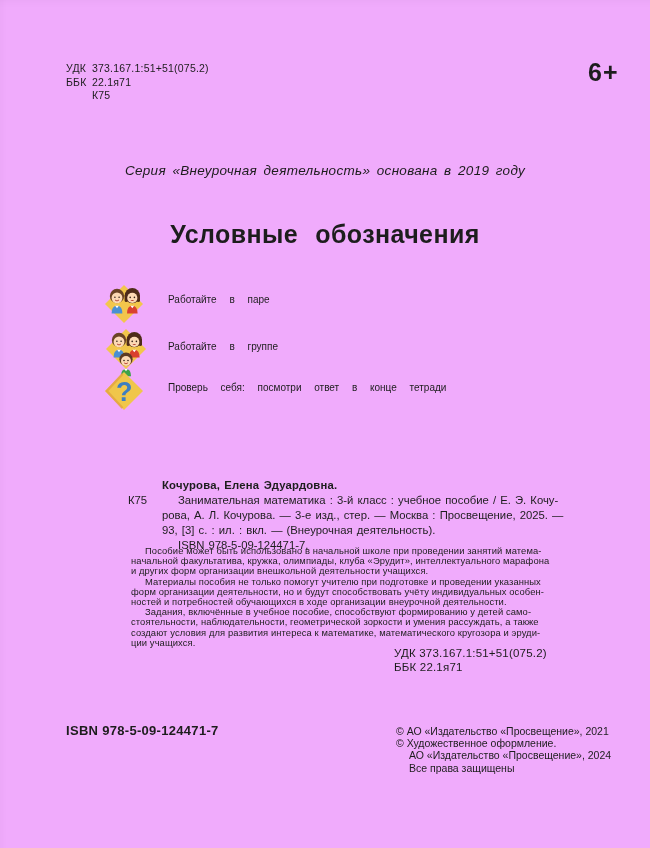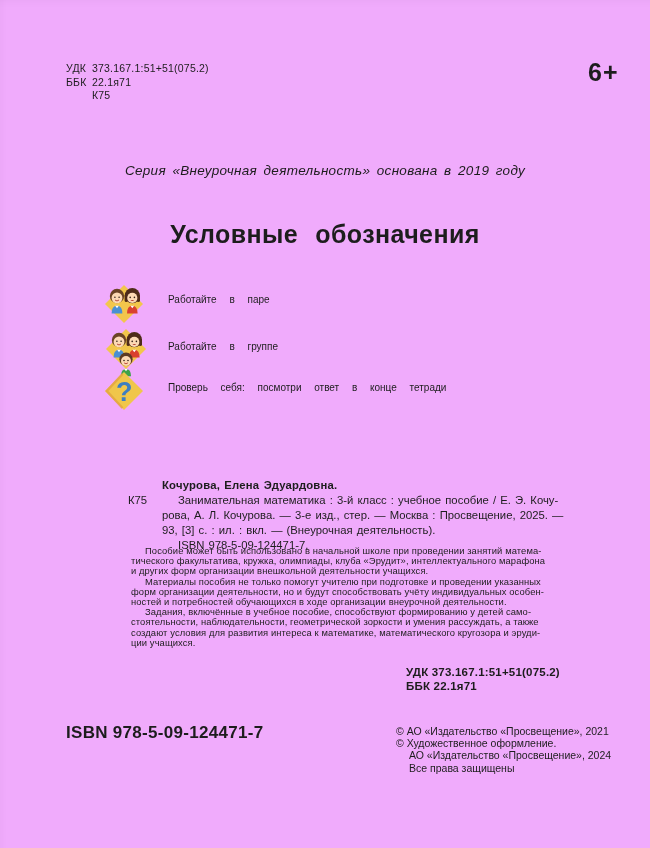--- a/index.html
+++ b/index.html
@@ -30,23 +30,23 @@
   .catalog{position:absolute;left:128px;top:478px;font-size:11.3px;line-height:15px;word-spacing:1px;}
   .catalog .code{position:absolute;left:0;top:15px;}
   .catalog .cat-text{margin-left:34px;}
   .catalog .cat-text div{white-space:nowrap;}
   .catalog .author{font-weight:bold;letter-spacing:0.2px;}
   .catalog .ind{padding-left:16px;}
   
   .annotation{position:absolute;left:131px;top:546px;font-size:9.4px;line-height:10.2px;letter-spacing:0.1px;}
   .annotation div{white-space:nowrap;}
   .annotation .ind{padding-left:14px;}
-  .udk-bottom{position:absolute;left:406px;top:647px;font-size:11.5px;font-weight:bold;line-height:13.5px;letter-spacing:0.2px;margin-top:19px;}
+  .udk-bottom{position:absolute;left:394px;top:647px;font-size:11.5px;font-weight:normal;line-height:13.5px;letter-spacing:0.2px;}
   
-  .isbn-footer{position:absolute;left:66px;top:723px;font-size:17px;font-weight:bold;letter-spacing:0.3px;}
+  .isbn-footer{position:absolute;left:66px;top:723px;font-size:13px;font-weight:bold;letter-spacing:0.3px;}
   .copyright{position:absolute;left:396px;top:725px;font-size:10.5px;line-height:12.2px;}
   .copyright .pad{padding-left:13px;}
 </style>
 </head>
 <body>
 
 <div class="page">
 
   <div class="udk-top">
     <div class="row">
@@ -152,21 +152,21 @@
       <div class="author">Кочурова, Елена Эдуардовна.</div>
       <div class="ind">Занимательная математика : 3-й класс : учебное пособие / Е. Э. Кочу-</div>
       <div>рова, А. Л. Кочурова. — 3-е изд., стер. — Москва : Просвещение, 2025. —</div>
       <div>93, [3] с. : ил. : вкл. — (Внеурочная деятельность).</div>
       <div class="ind">ISBN 978-5-09-124471-7.</div>
     </div>
   </div>
 
   <div class="annotation">
     <div class="ind">Пособие может быть использовано в начальной школе при проведении занятий матема-</div>
-    <div>тического факультатива, кружка, олимпиады, клуба «Эрудит», интеллектуального марафона</div>
+    <div>начальной факультатива, кружка, олимпиады, клуба «Эрудит», интеллектуального марафона</div>
     <div>и других форм организации внешкольной деятельности учащихся.</div>
     <div class="ind">Материалы пособия не только помогут учителю при подготовке и проведении указанных</div>
     <div>форм организации деятельности, но и будут способствовать учёту индивидуальных особен-</div>
     <div>ностей и потребностей обучающихся в ходе организации внеурочной деятельности.</div>
     <div class="ind">Задания, включённые в учебное пособие, способствуют формированию у детей само-</div>
     <div>стоятельности, наблюдательности, геометрической зоркости и умения рассуждать, а также</div>
     <div>создают условия для развития интереса к математике, математического кругозора и эруди-</div>
     <div>ции учащихся.</div>
   </div>
 

